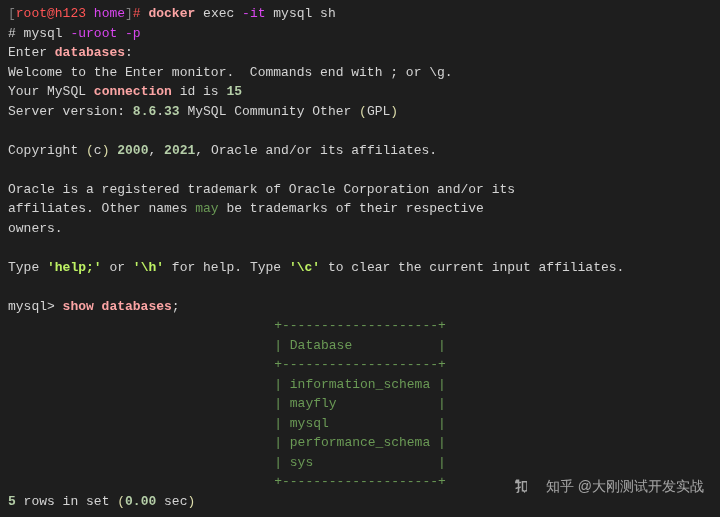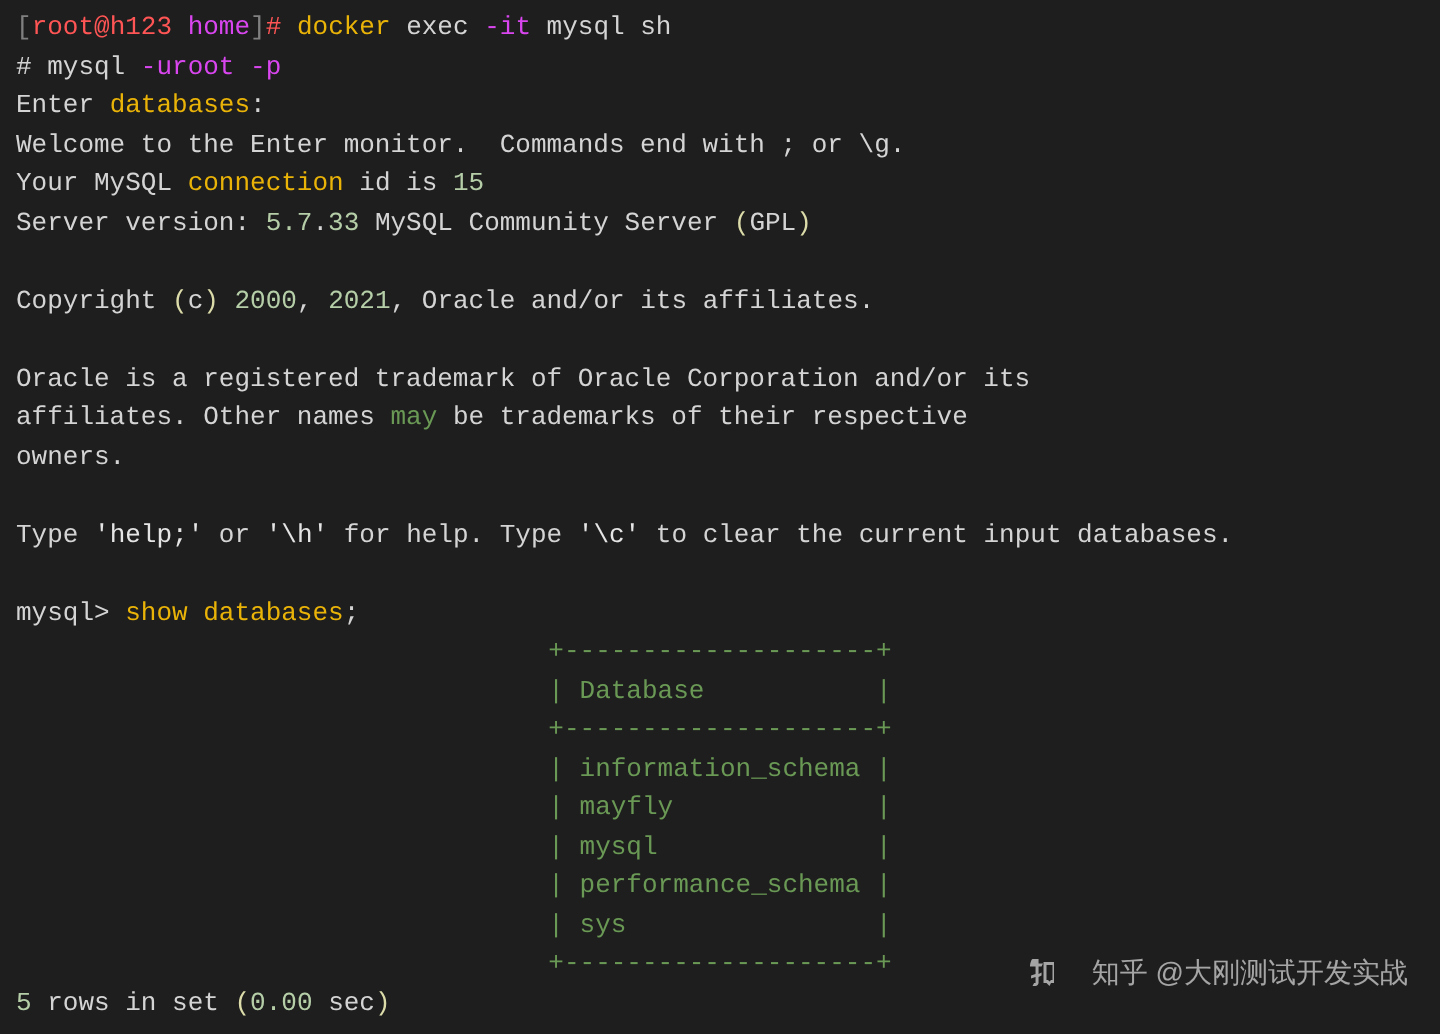--- a/index.html
+++ b/index.html
@@ -17,26 +17,26 @@
       width: 720px;
       height: 517px;
       position: relative;
       overflow: hidden;
     }
     .term-line {
       white-space: pre;
     }
     .red { color: #ff5555; }
     .blue { color: #d946ef; }
-    .cyan { color: #eab308; }
+    .cyan { color: #fca5a5; font-weight: bold; }
     .green { color: #6a9955; text-align: center; }
     .yellow { color: #dcdcaa; }
     .white { color: #d4d4d4; }
-    .number { color: #b5cea8; }
-    .string { color: #e5e5e5; }
+    .number { color: #b5cea8; font-weight: bold; }
+    .string { color: #bef264; font-weight: bold; }
     .gray { color: #808080; }
     .watermark {
       position: absolute;
       bottom: 20px;
       right: 16px;
       color: rgba(255,255,255,0.6);
       font-family: sans-serif;
       font-size: 14px;
       display: flex;
       align-items: center;
@@ -54,35 +54,35 @@
 <div class="term-line"><span class="gray">[</span><span class="red">root@h123 </span><span class="blue">home</span><span class="gray">]</span><span class="red"># </span><span class="cyan">docker</span><span class="white"> exec </span><span class="blue">-it</span><span class="white"> mysql sh</span></div>
 
 <div class="term-line"><span class="white"># mysql </span><span class="blue">-uroot</span><span> </span><span class="blue">-p</span></div>
 
 <div class="term-line"><span class="white">Enter </span><span class="cyan">databases</span><span class="white">:</span></div>
 
 <div class="term-line white">Welcome to the Enter monitor.  Commands end with ; or \g.</div>
 
 <div class="term-line"><span class="white">Your MySQL </span><span class="cyan">connection</span><span class="white"> id is </span><span class="number">15</span></div>
 
-<div class="term-line"><span class="white">Server version</span><span class="white">: </span><span class="number">5.7</span><span class="white">.</span><span class="number">33</span><span class="white"> MySQL Community Server </span><span class="yellow">(</span><span class="white">GPL</span><span class="yellow">)</span></div>
+<div class="term-line"><span class="white">Server version</span><span class="white">: </span><span class="number">8.6</span><span class="white">.</span><span class="number">33</span><span class="white"> MySQL Community Other </span><span class="yellow">(</span><span class="white">GPL</span><span class="yellow">)</span></div>
 
 <div class="term-line">&nbsp;</div>
 
 <div class="term-line"><span class="white">Copyright </span><span class="yellow">(</span><span class="white">c</span><span class="yellow">) </span><span class="number">2000</span><span class="white">, </span><span class="number">2021</span><span class="white">, Oracle and/or its affiliates.</span></div>
 
 <div class="term-line">&nbsp;</div>
 
 <div class="term-line white">Oracle is a registered trademark of Oracle Corporation and/or its</div>
 <div class="term-line"><span class="white">affiliates. Other names </span><span class="green">may</span><span class="white"> be trademarks of their respective</span></div>
 <div class="term-line white">owners.</div>
 
 <div class="term-line">&nbsp;</div>
 
-<div class="term-line"><span class="white">Type </span><span class="string">'help;'</span><span class="white"> or </span><span class="string">'\h'</span><span class="white"> for help. Type </span><span class="string">'\c'</span><span class="white"> to clear the current input databases.</span></div>
+<div class="term-line"><span class="white">Type </span><span class="string">'help;'</span><span class="white"> or </span><span class="string">'\h'</span><span class="white"> for help. Type </span><span class="string">'\c'</span><span class="white"> to clear the current input affiliates.</span></div>
 
 <div class="term-line">&nbsp;</div>
 
 <div class="term-line"><span class="white">mysql&gt; </span><span class="cyan">show databases</span><span class="white">;</span></div>
 
 <div class="term-line green">+--------------------+</div>
 <div class="term-line green">| Database           |</div>
 <div class="term-line green">+--------------------+</div>
 <div class="term-line green">| information_schema |</div>
 <div class="term-line green">| mayfly             |</div>

